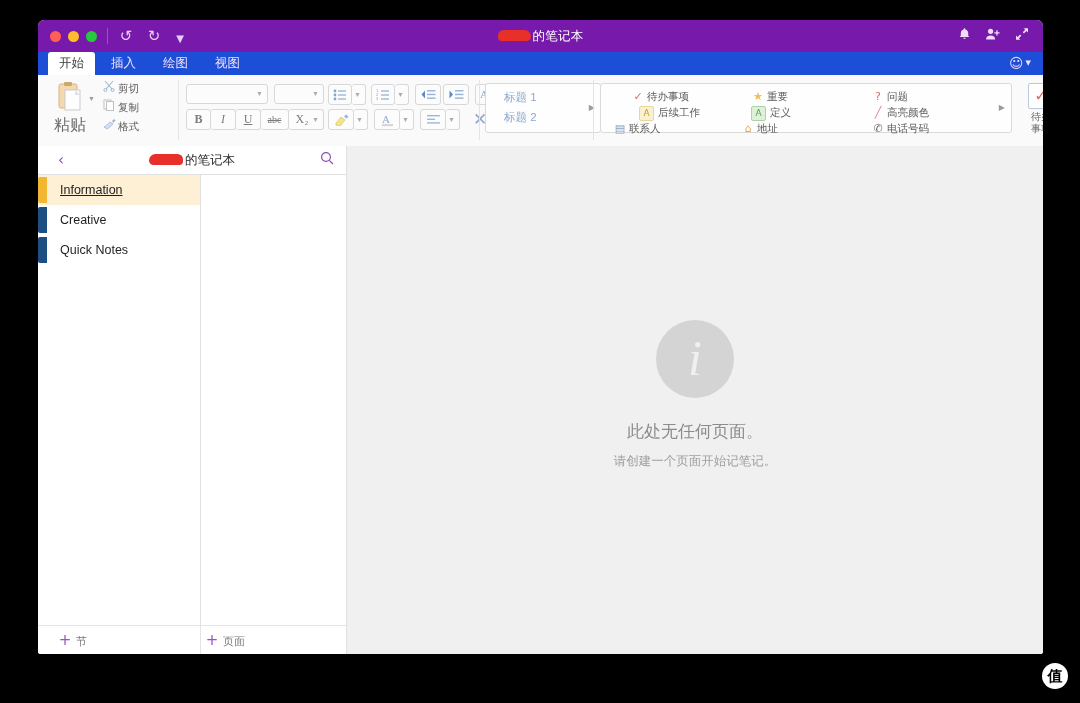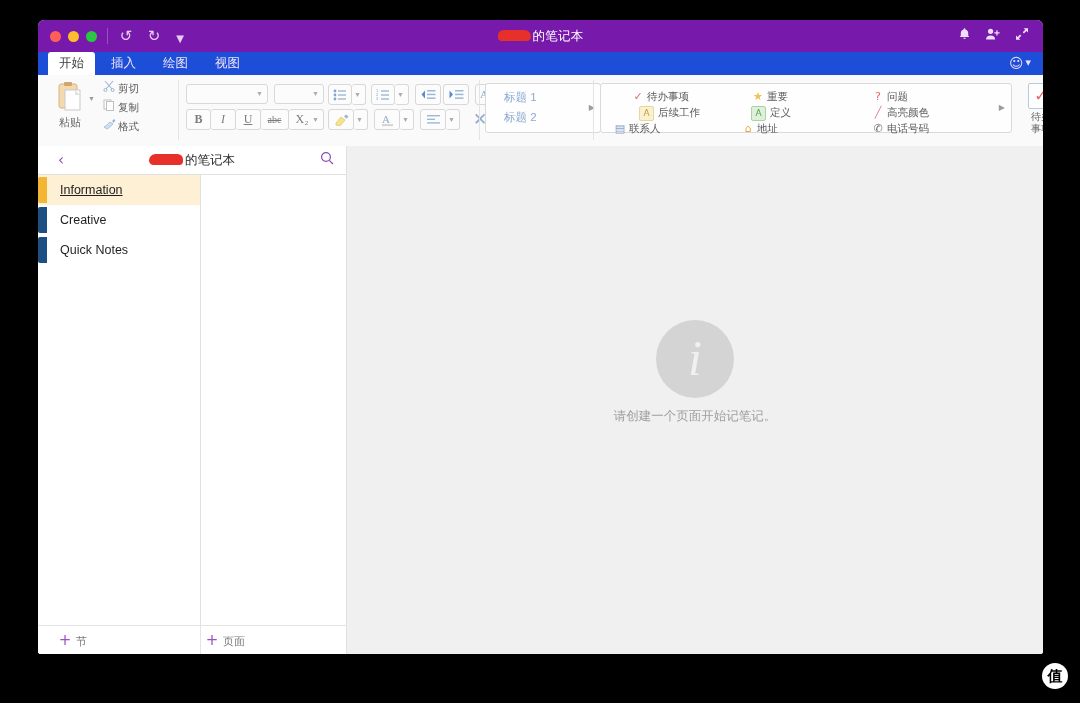--- a/index.html
+++ b/index.html
@@ -100,21 +100,21 @@
     opacity: .97;
   }
   .rb-sep {
     position: absolute; top: 5px; width: 1px; height: 60px;
     background: #e4e4e4;
   }
 
   
   #paste-group { position: absolute; left: 6px; top: 2px; width: 52px; text-align: center;}
   #paste-icon-wrap { margin-top: 4px; height: 33px; }
-  #paste-label { font-size: 11px; color: #666; margin-top: 1px;}
+  #paste-label { font-size: 16px; color: #666; margin-top: 1px;}
   #paste-caret { position: absolute; left: 44px; top: 18px; font-size: 7px; color: #999; }
 
   .clip-item {
     position: absolute; font-size: 10.5px; color: #555;
     height: 17px; line-height: 17px;
   }
   .clip-item .ci-ico { display:inline-block; width: 18px; text-align:center; font-family:"DejaVu Sans",sans-serif; }
   #clip-cut   { left: 62px; top: 5px; }
   #clip-copy  { left: 62px; top: 24px; }
   #clip-fmt   { left: 62px; top: 43px; }
@@ -638,20 +638,21 @@
       <div class="add-btn" id="add-page">
         <span class="plus">+</span><span>页面</span>
       </div>
     </div>
 
     <div id="canvas">
       <div id="empty-state">
         <div id="info-circle">
           <div id="info-glyph">i</div>
         </div>
+        <div id="empty-title">此处无任何页面。</div>
         <div id="empty-sub">请创建一个页面开始记笔记。</div>
       </div>
     </div>
   </div>
 </div>
 
 <div id="watermark">
   <div id="wm-badge">值</div>
 </div>
 

